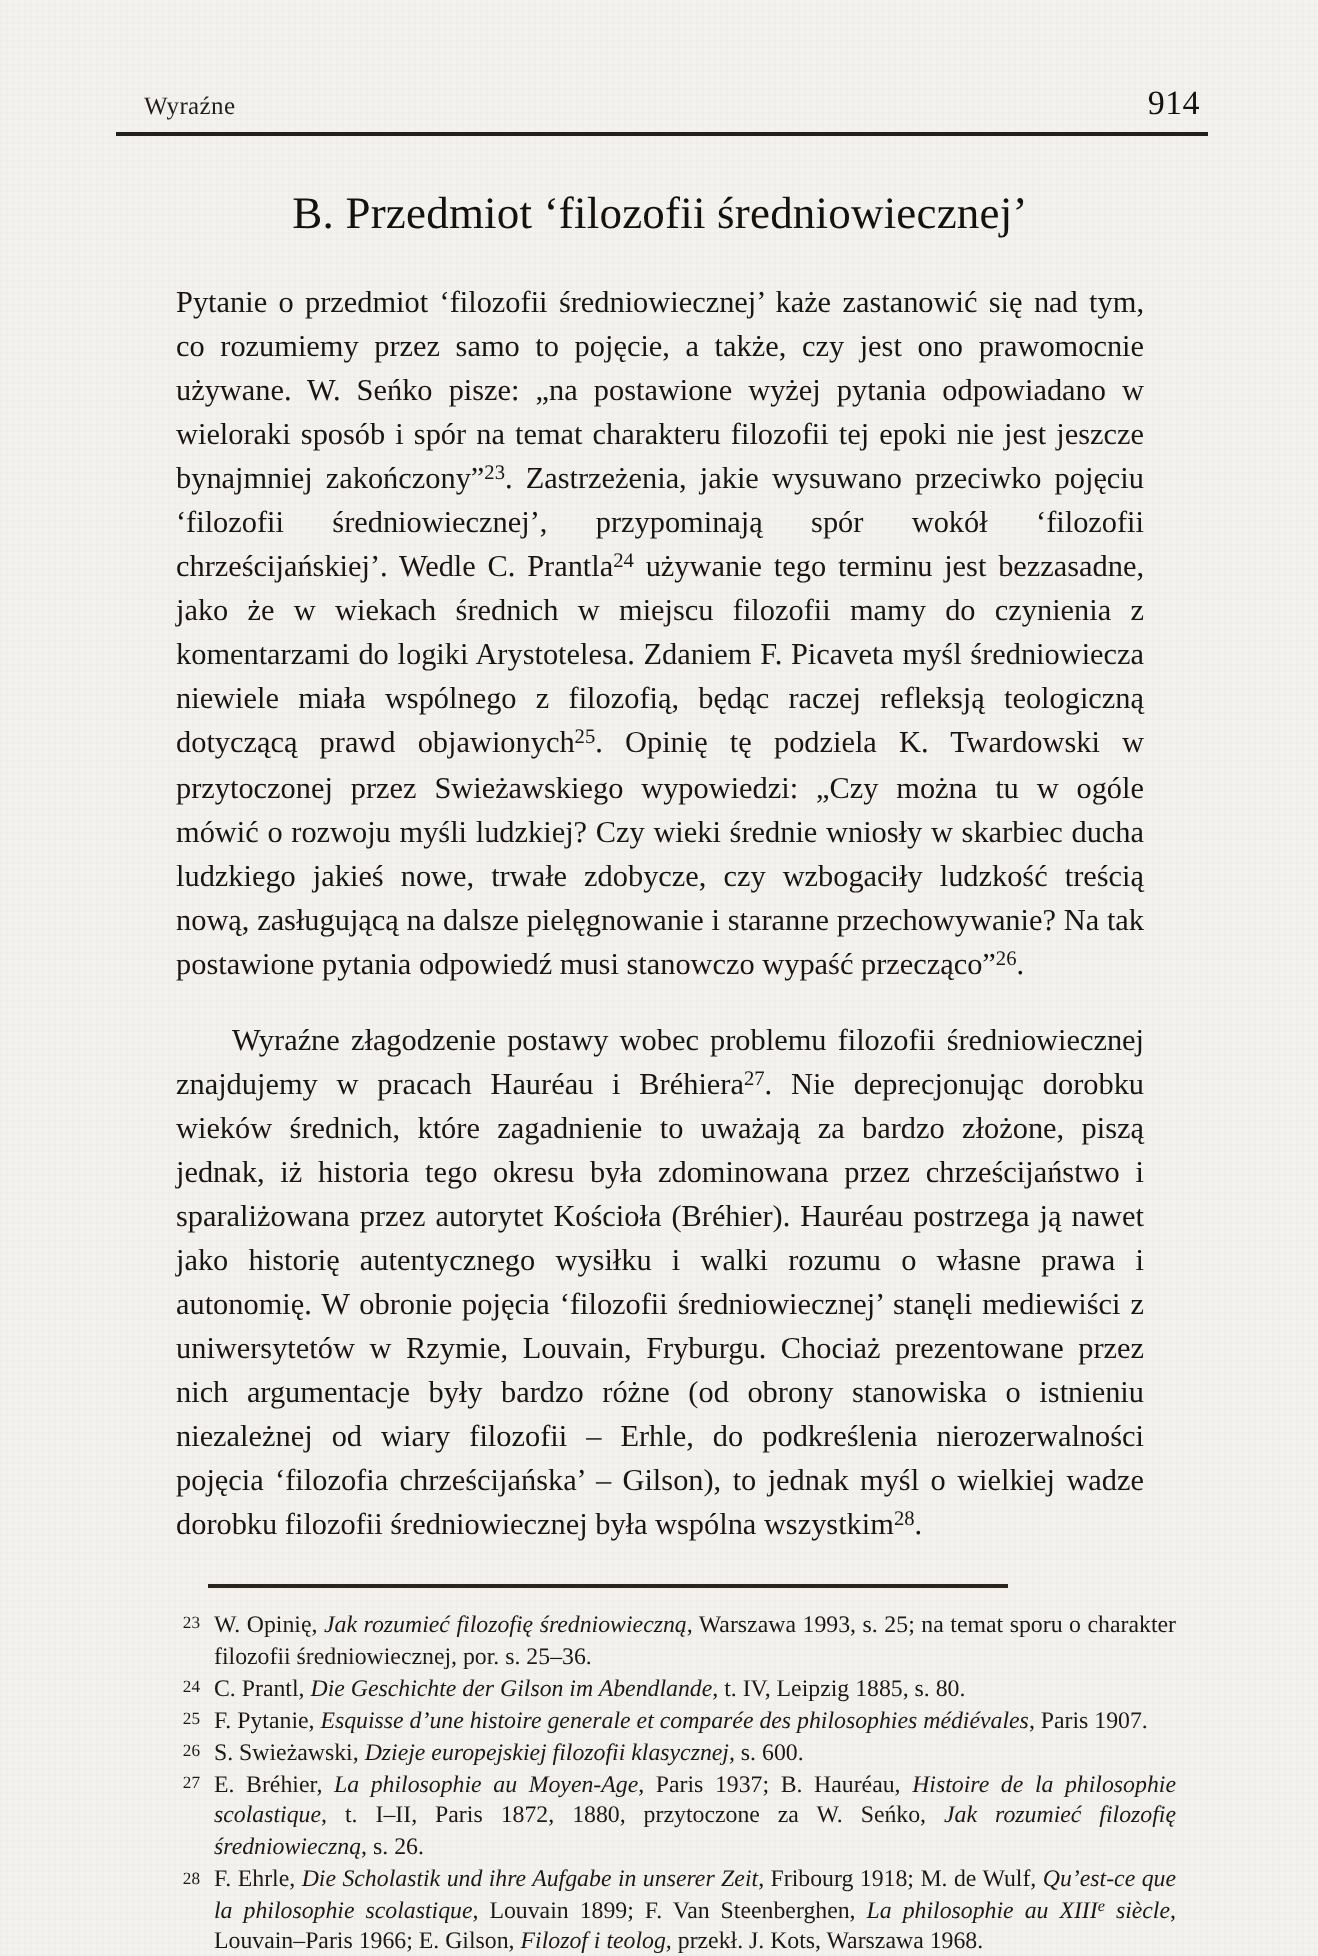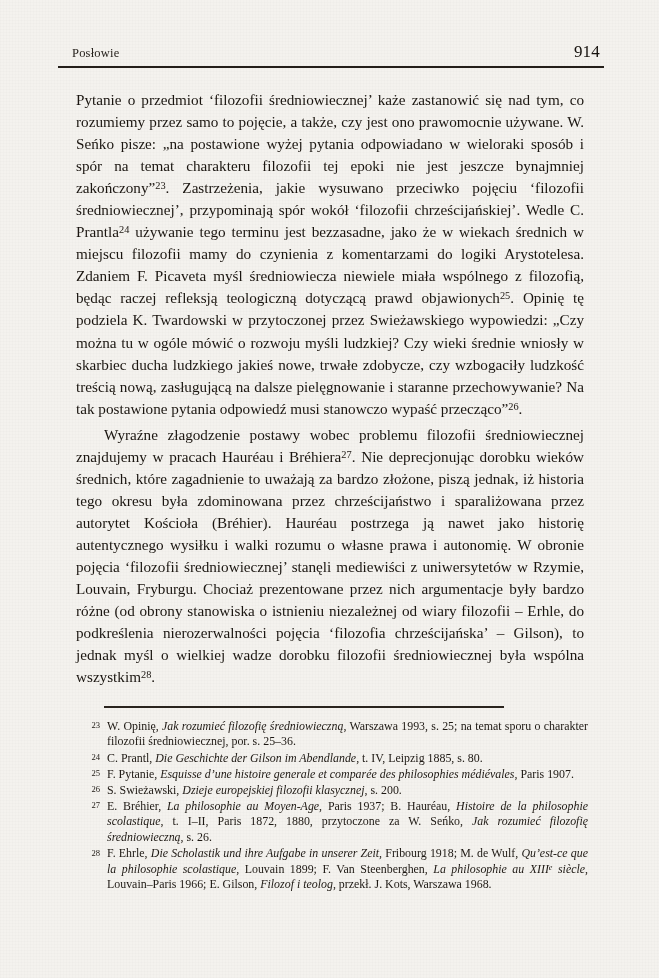--- a/index.html
+++ b/index.html
@@ -73,21 +73,21 @@
   .body-text {
     margin-top: 21px;
     font-size: 15.2px;
     line-height: 22.05px;
     text-align: justify;
     text-justify: inter-word;
     hyphens: manual;
     color: #1a1510;
   }
   .body-text p {
-    margin: 4px;
+    margin: 16px;
     text-indent: 0;
   }
   .body-text p.indent {
     text-indent: 28px;
   }
   sup {
     font-size: 0.68em;
     line-height: 0;
     vertical-align: 0.42em;
   }
@@ -125,25 +125,26 @@
   }
   .fn-body { display: block; }
 </style>
 </head>
 <body>
 
 <div class="page">
   <div class="content">
 
     <div class="runhead">
-      <span class="runhead-title">Posłowie</span>
+      <span class="runhead-title">Wyraźne</span>
       <span class="runhead-folio">914</span>
     </div>
     <div class="head-rule"></div>
 
+    <h1 class="section-title">B. Przedmiot ‘filozofii średniowiecznej’</h1>
 
     <div class="body-text">
         <p class=""><span>Pytanie o przedmiot ‘filozofii średniowiecznej’ każe zastanowić się nad tym, co rozumiemy przez samo to pojęcie, a także, czy jest ono prawomocnie używane. W. Seńko pisze: „na postawione wyżej pytania odpowiadano w wieloraki sposób i spór na temat charakteru filozofii tej epoki nie jest jeszcze bynajmniej zakończony”</span><sup>23</sup><span>. Zastrzeżenia, jakie wysuwano przeciwko pojęciu ‘filozofii średniowiecznej’, przypominają spór wokół ‘filozofii chrześcijańskiej’. Wedle C. Prantla</span><sup>24</sup><span> używanie tego terminu jest bezzasadne, jako że w wiekach średnich w miejscu filozofii mamy do czynienia z komentarzami do logiki Arystotelesa. Zdaniem F. Picaveta myśl średniowiecza niewiele miała wspólnego z filozofią, będąc raczej refleksją teologiczną dotyczącą prawd objawionych</span><sup>25</sup><span>. Opinię tę podziela K. Twardowski w przytoczonej przez Swieżawskiego wypowiedzi: „Czy można tu w ogóle mówić o rozwoju myśli ludzkiej? Czy wieki średnie wniosły w skarbiec ducha ludzkiego jakieś nowe, trwałe zdobycze, czy wzbogaciły ludzkość treścią nową, zasługującą na dalsze pielęgnowanie i staranne przechowywanie? Na tak postawione pytania odpowiedź musi stanowczo wypaść przecząco”</span><sup>26</sup><span>.</span></p>
         <p class="indent"><span>Wyraźne złagodzenie postawy wobec problemu filozofii średniowiecznej znajdujemy w pracach Hauréau i Bréhiera</span><sup>27</sup><span>. Nie deprecjonując dorobku wieków średnich, które zagadnienie to uważają za bardzo złożone, piszą jednak, iż historia tego okresu była zdominowana przez chrześcijaństwo i sparaliżowana przez autorytet Kościoła (Bréhier). Hauréau postrzega ją nawet jako historię autentycznego wysiłku i walki rozumu o własne prawa i autonomię. W obronie pojęcia ‘filozofii średniowiecznej’ stanęli mediewiści z uniwersytetów w Rzymie, Louvain, Fryburgu. Chociaż prezentowane przez nich argumentacje były bardzo różne (od obrony stanowiska o istnieniu niezależnej od wiary filozofii – Erhle, do podkreślenia nierozerwalności pojęcia ‘filozofia chrześcijańska’ – Gilson), to jednak myśl o wielkiej wadze dorobku filozofii średniowiecznej była wspólna wszystkim</span><sup>28</sup><span>.</span></p>
       </div>
 
     <div class="fn-rule"></div>
 
     <div class="footnotes">
         <div class="fn">
@@ -153,21 +154,21 @@
         <div class="fn">
           <span class="fn-num">24</span>
           <span class="fn-body"><span>C. Prantl, </span><i>Die Geschichte der Gilson im Abendlande</i><span>, t. IV, Leipzig 1885, s. 80.</span></span>
         </div>
         <div class="fn">
           <span class="fn-num">25</span>
           <span class="fn-body"><span>F. Pytanie, </span><i>Esquisse d’une histoire generale et comparée des philosophies médiévales</i><span>, Paris 1907.</span></span>
         </div>
         <div class="fn">
           <span class="fn-num">26</span>
-          <span class="fn-body"><span>S. Swieżawski, </span><i>Dzieje europejskiej filozofii klasycznej</i><span>, s. 200.</span></span>
+          <span class="fn-body"><span>S. Swieżawski, </span><i>Dzieje europejskiej filozofii klasycznej</i><span>, s. 600.</span></span>
         </div>
         <div class="fn">
           <span class="fn-num">27</span>
           <span class="fn-body"><span>E. Bréhier, </span><i>La philosophie au Moyen-Age</i><span>, Paris 1937; B. Hauréau, </span><i>Histoire de la philosophie scolastique</i><span>, t. I–II, Paris 1872, 1880, przytoczone za W. Seńko, </span><i>Jak rozumieć filozofię średniowieczną</i><span>, s. 26.</span></span>
         </div>
         <div class="fn">
           <span class="fn-num">28</span>
           <span class="fn-body"><span>F. Ehrle, </span><i>Die Scholastik und ihre Aufgabe in unserer Zeit</i><span>, Fribourg 1918; M. de Wulf, </span><i>Qu’est-ce que la philosophie scolastique</i><span>, Louvain 1899; F. Van Steenberghen, </span><i>La philosophie au XIII</i><sup style="font-style: italic;">e</sup><i> siècle</i><span>, Louvain–Paris 1966; E. Gilson, </span><i>Filozof i teolog</i><span>, przekł. J. Kots, Warszawa 1968.</span></span>
         </div>
       </div>

